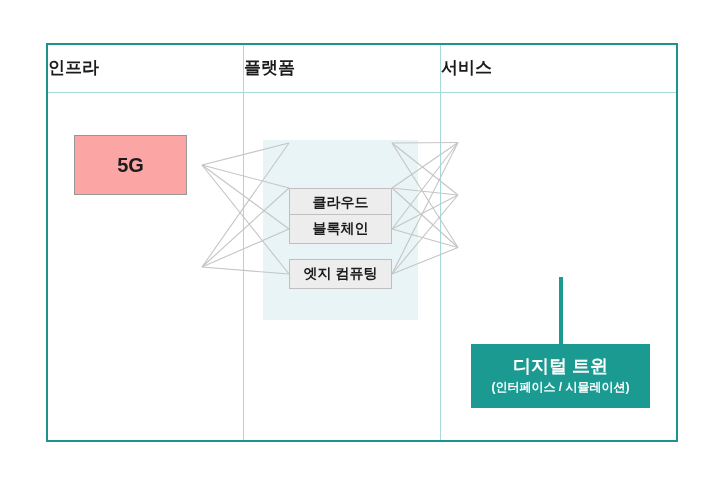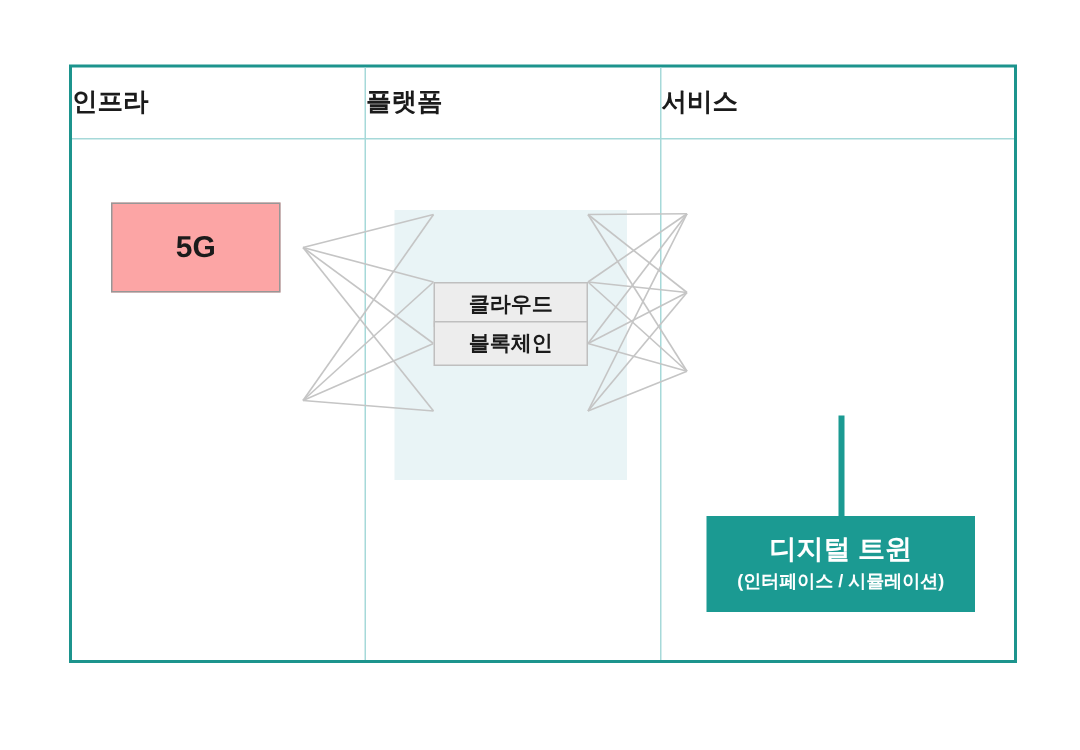--- a/index.html
+++ b/index.html
@@ -95,20 +95,21 @@
       <line x1="392" y1="229" x2="458" y2="247.5" stroke="#c5c5c5" stroke-width="1.1"></line>
       <line x1="392" y1="274" x2="458" y2="142.5" stroke="#c5c5c5" stroke-width="1.1"></line>
       <line x1="392" y1="274" x2="458" y2="195" stroke="#c5c5c5" stroke-width="1.1"></line>
       <line x1="392" y1="274" x2="458" y2="247.5" stroke="#c5c5c5" stroke-width="1.1"></line>
     </svg>
 
   <div class="infra-box b1">5G</div>
 
   <div class="platform-box p1">클라우드</div>
   <div class="platform-box p3">블록체인</div>
+  <div class="platform-box p4">엣지 컴퓨팅</div>
 
 
   <div class="twin-connector"></div>
   <div class="twin-box">
     <span class="line1">디지털 트윈</span>
     <span class="line2">(인터페이스 / 시뮬레이션)</span>
   </div>
 
 </div>
 

